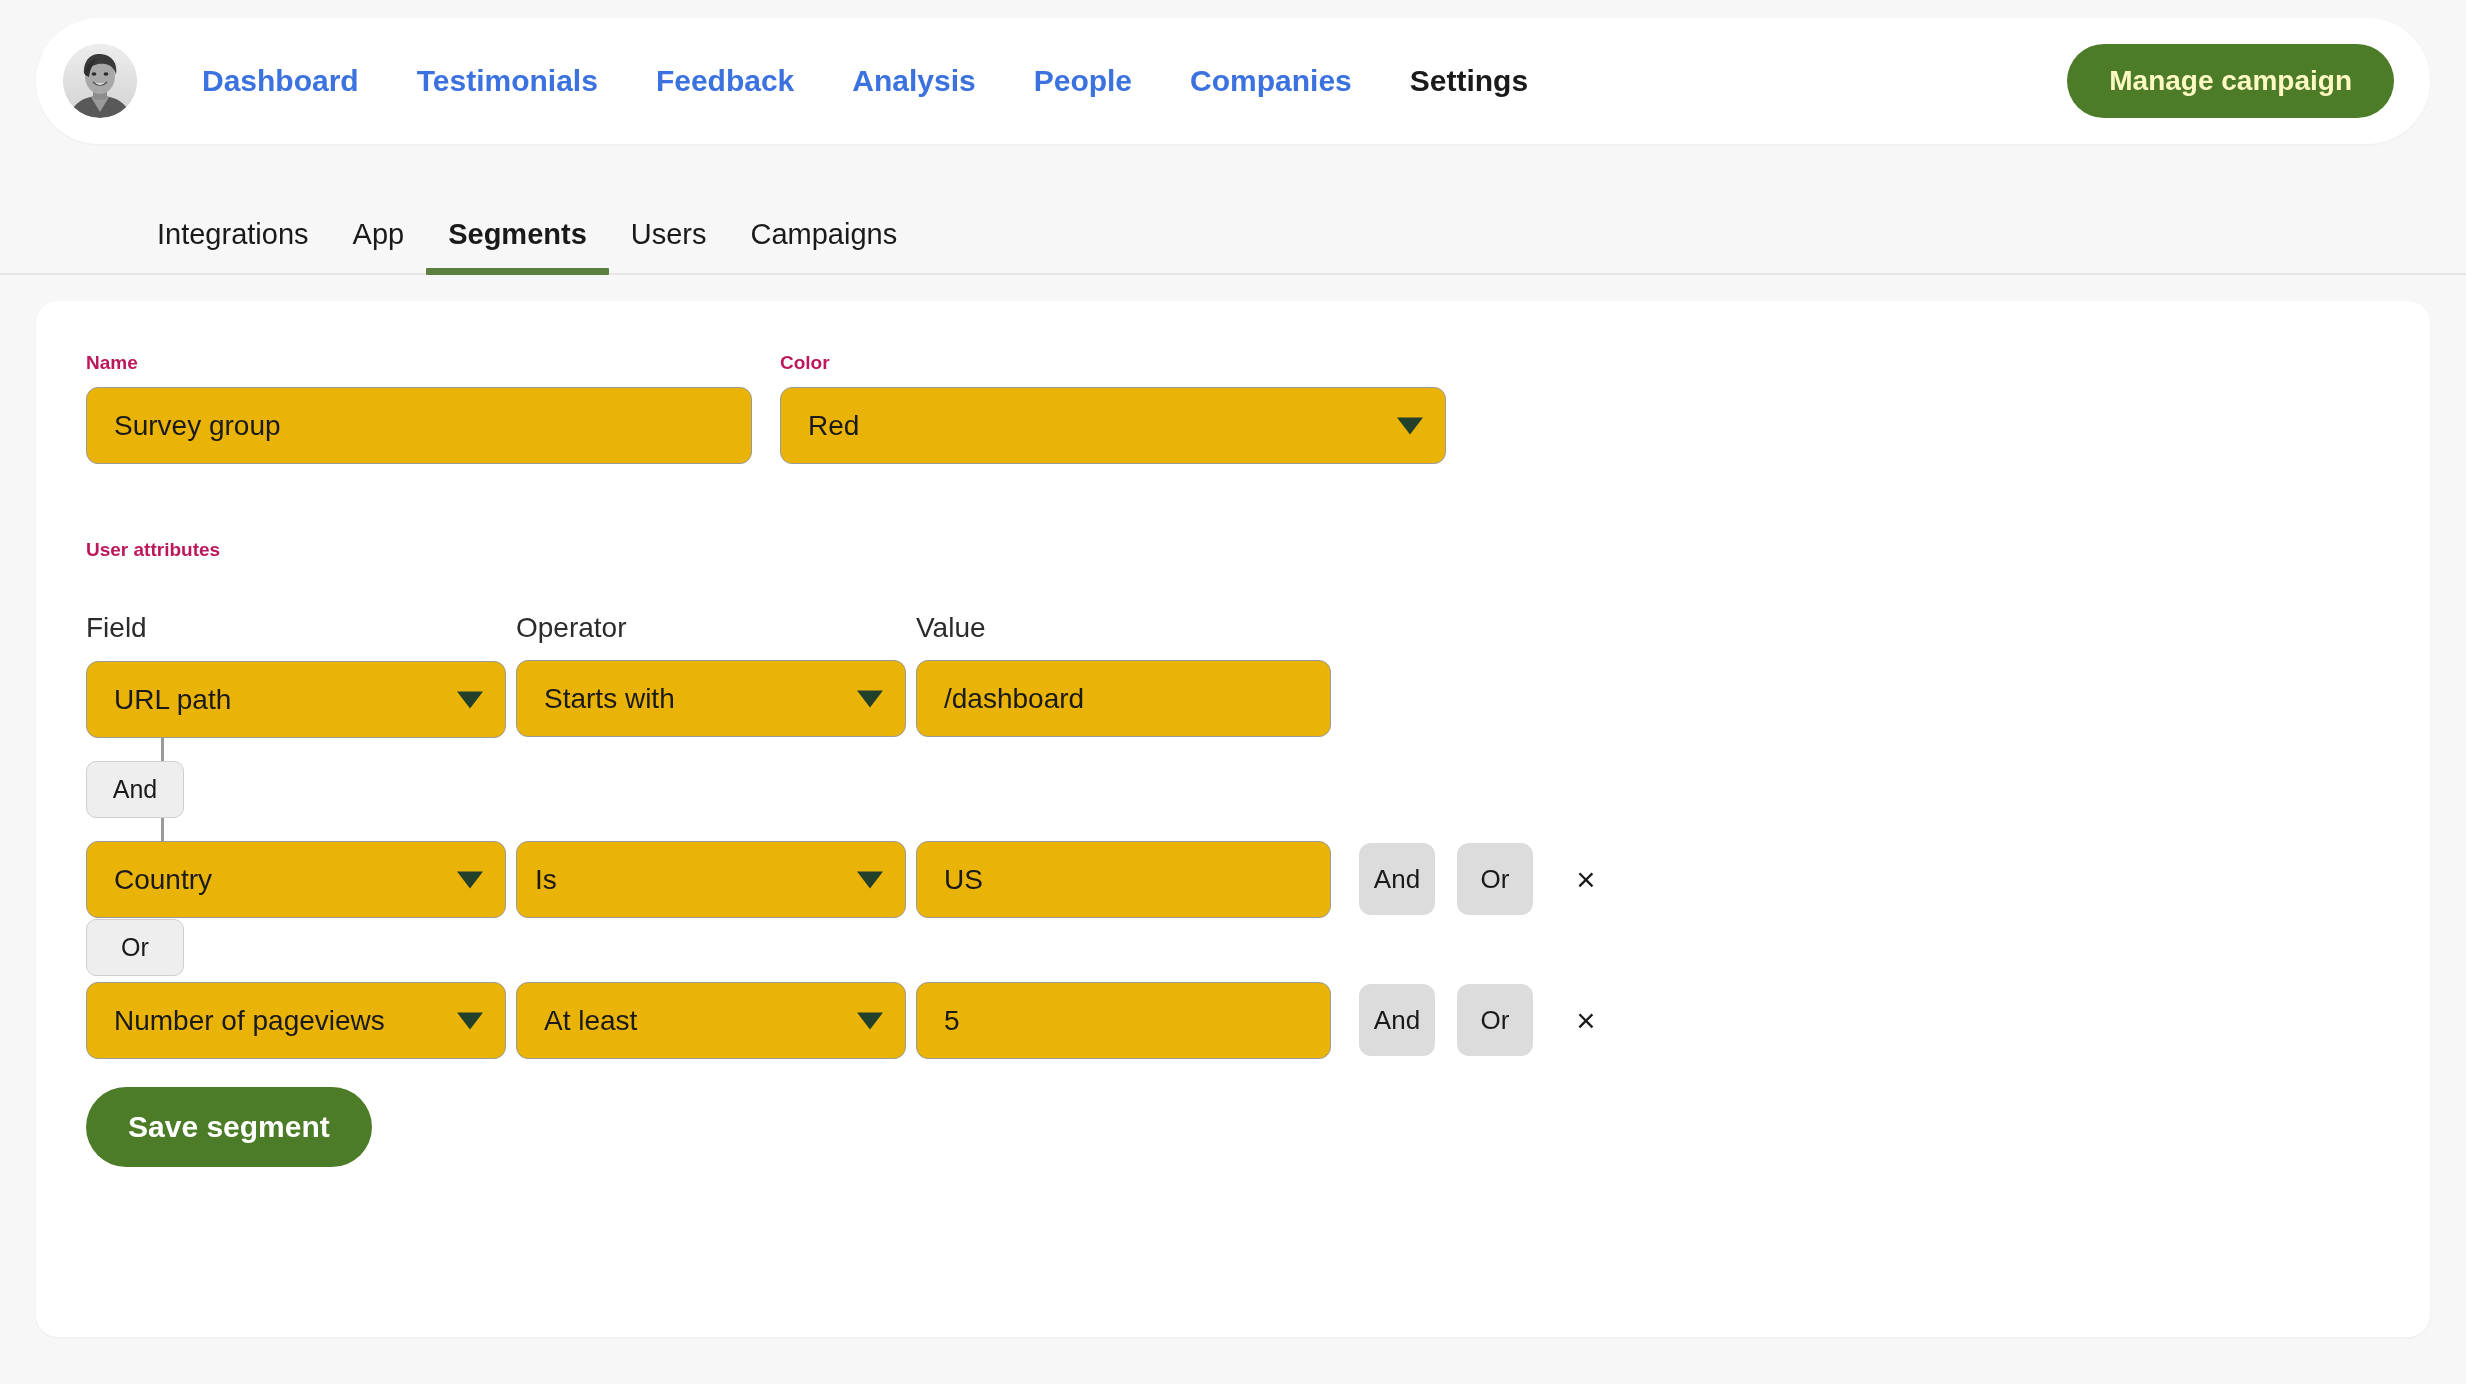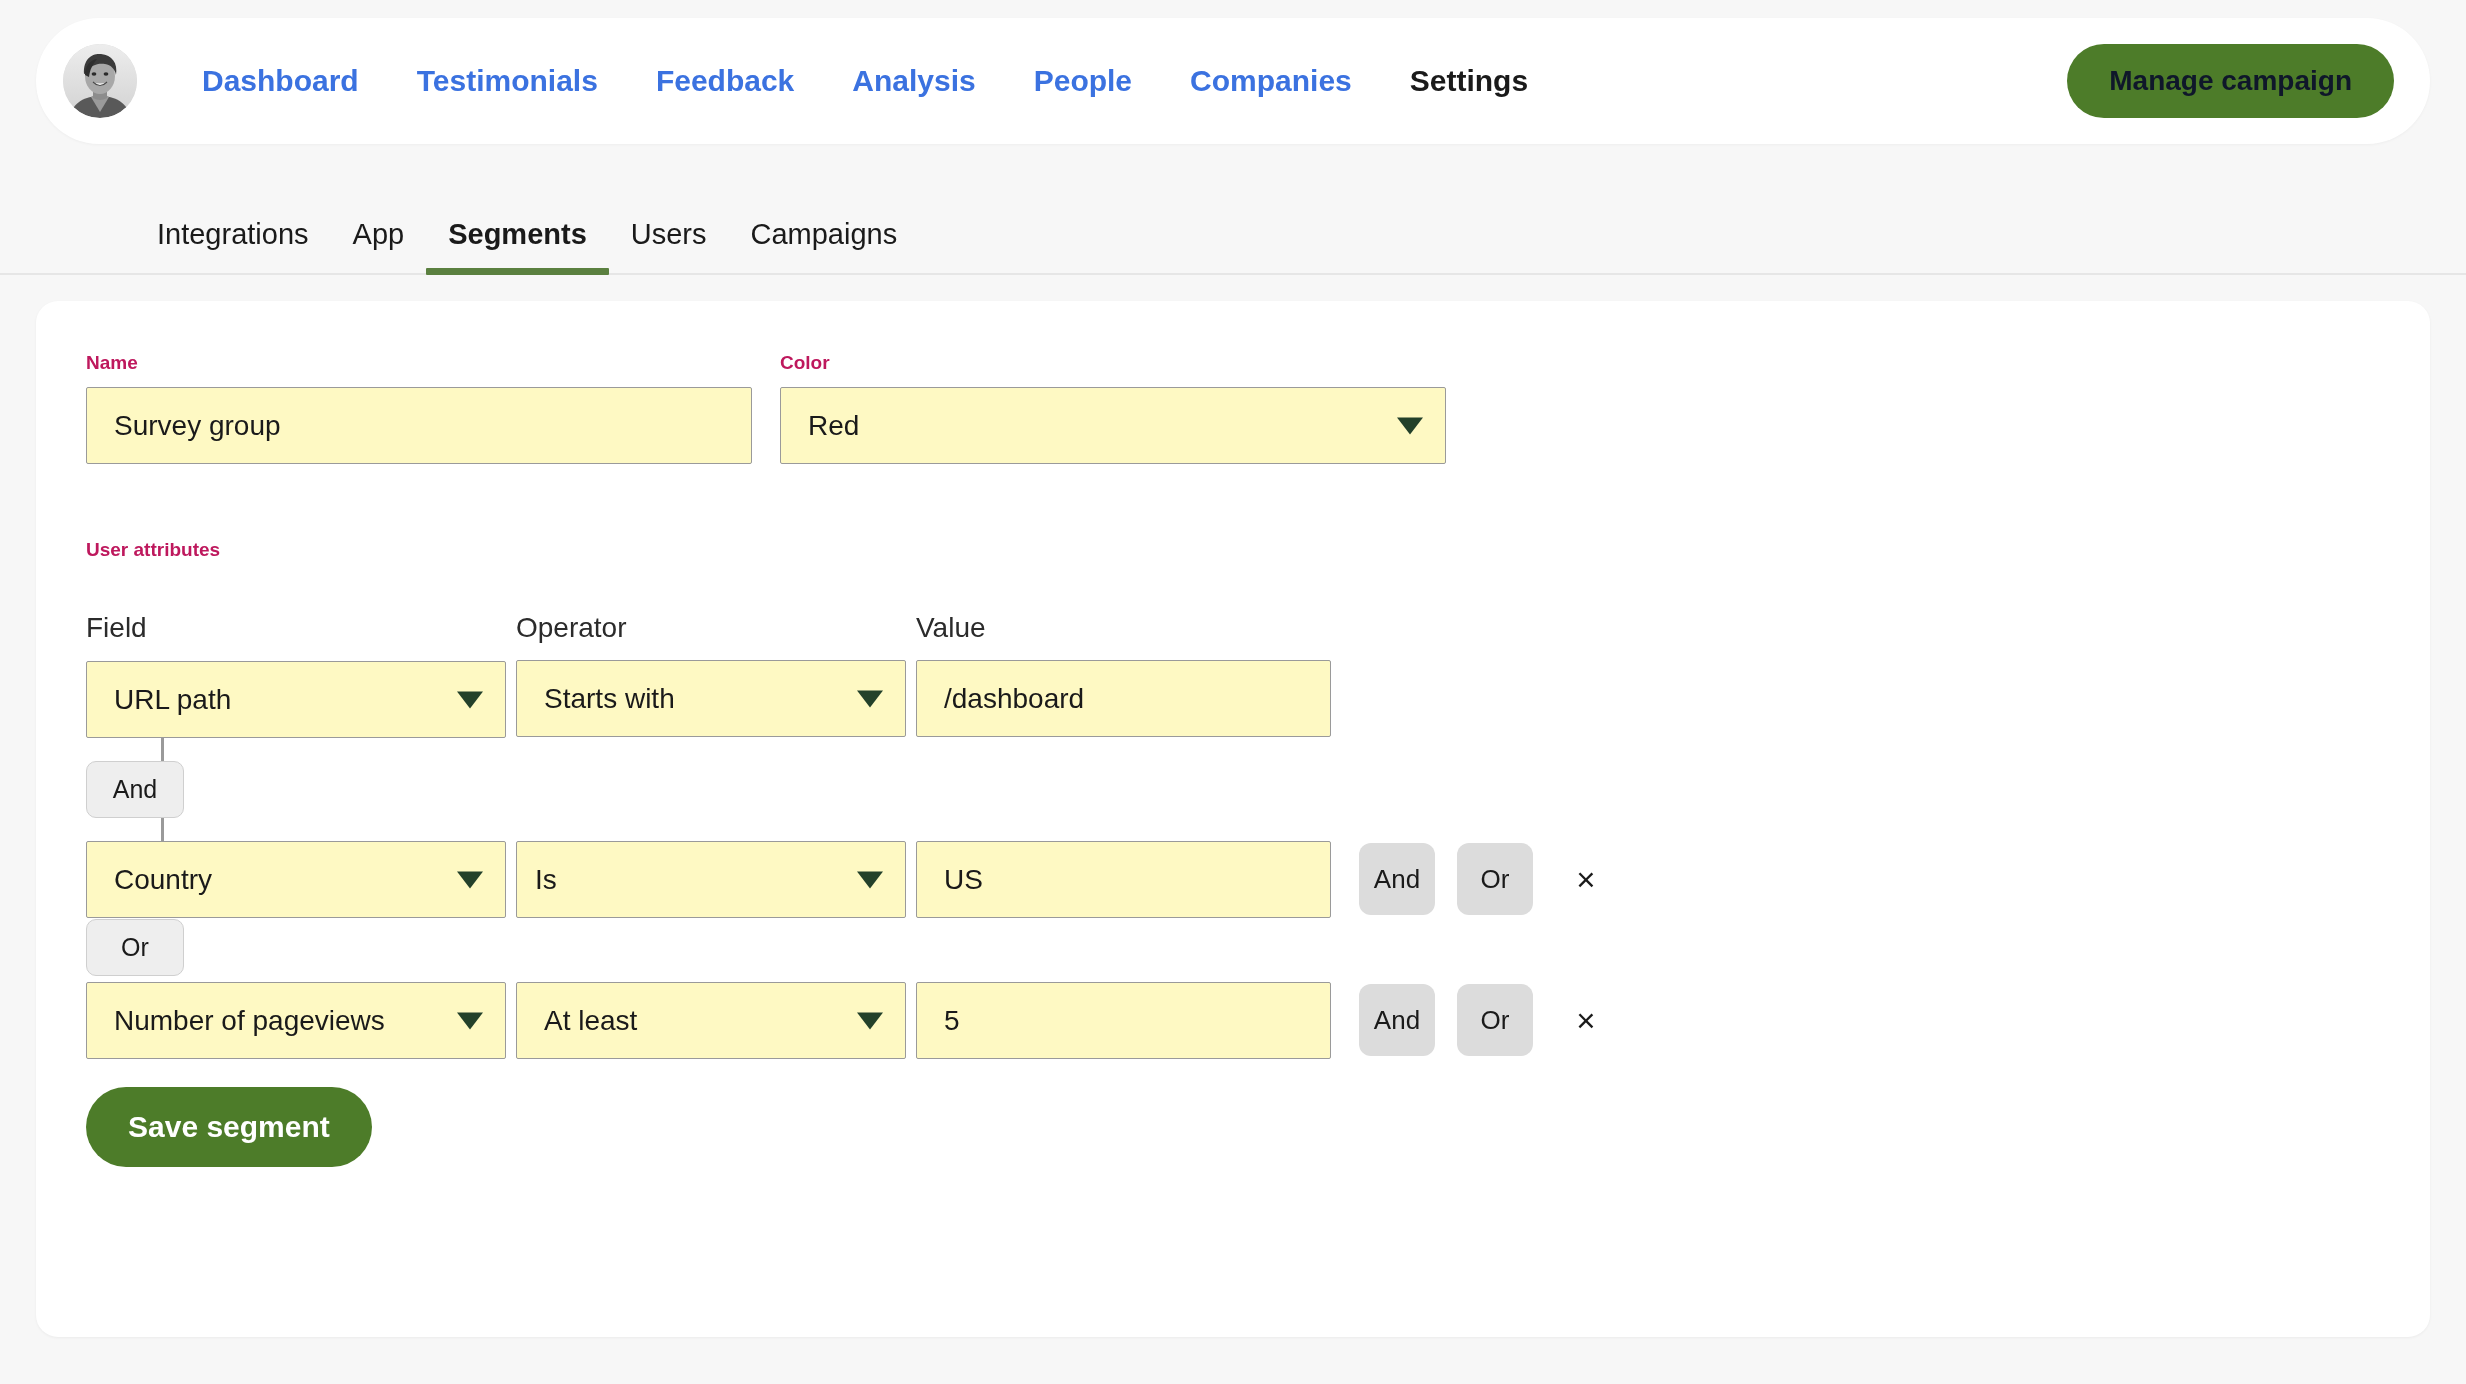--- a/index.html
+++ b/index.html
@@ -50,21 +50,21 @@
   }
   .nav-link.active {
     color: #1a1a1a;
   }
 
   .manage-btn {
     position: absolute;
     right: 36px; top: 50%;
     transform: translateY(-50%);
     background: #4d7c29;
-    color: #0f172a;
+    color: #fef9c3;
     border: none;
     border-radius: 44px;
     height: 74px;
     padding: 0 42px;
     font-size: 28px;
     font-weight: 700;
     font-family: "Liberation Sans", sans-serif;
     cursor: pointer;
     white-space: nowrap;
   }
@@ -116,23 +116,23 @@
   }
   .field-caption {
     position: absolute;
     font-size: 28px;
     color: #2b2b2b;
   }
 
   
   .txt-input, .sel-input {
     position: absolute;
-    background: #fef9c3;
+    background: #eab308;
     border: 1.5px solid #9a9a9a;
-    border-radius: 2px;
+    border-radius: 12px;
     font-size: 28px;
     color: #1a1a1a;
     font-family: "Liberation Sans", sans-serif;
     display: flex;
     align-items: center;
     padding-left: 27px;
     cursor: text;
   }
   .sel-input { cursor: pointer; padding-right: 46px; }
   .caret {

